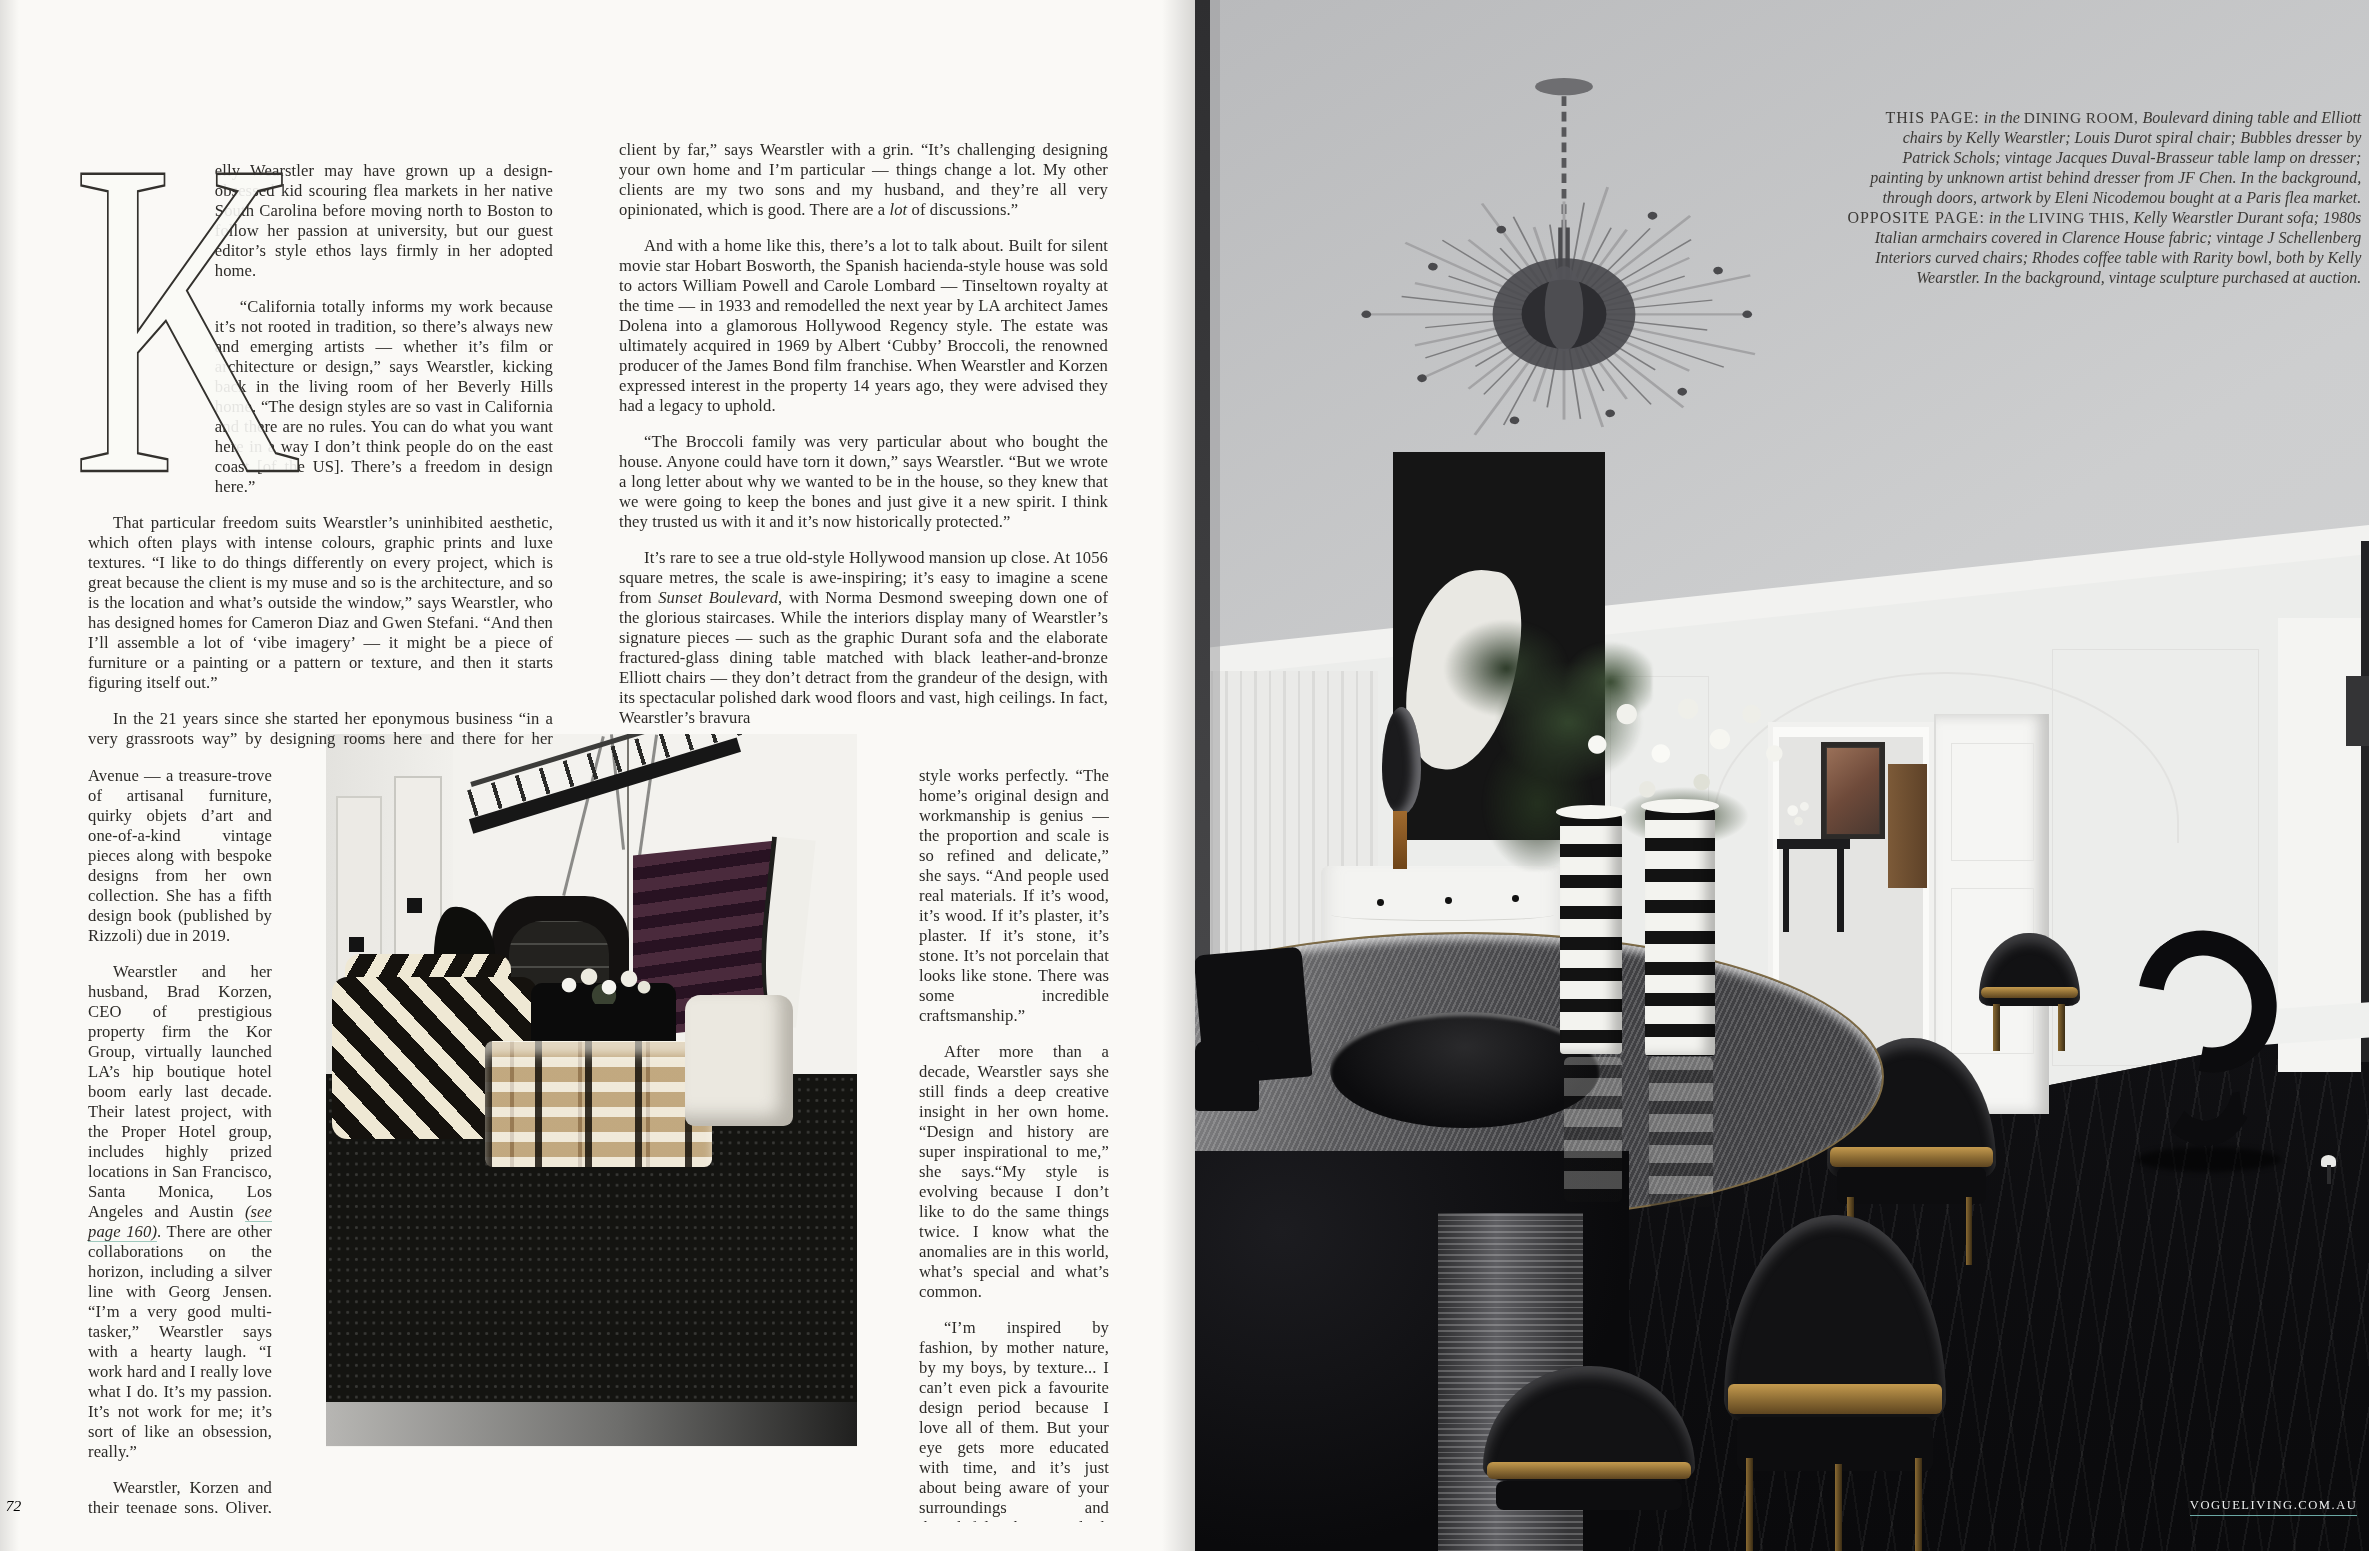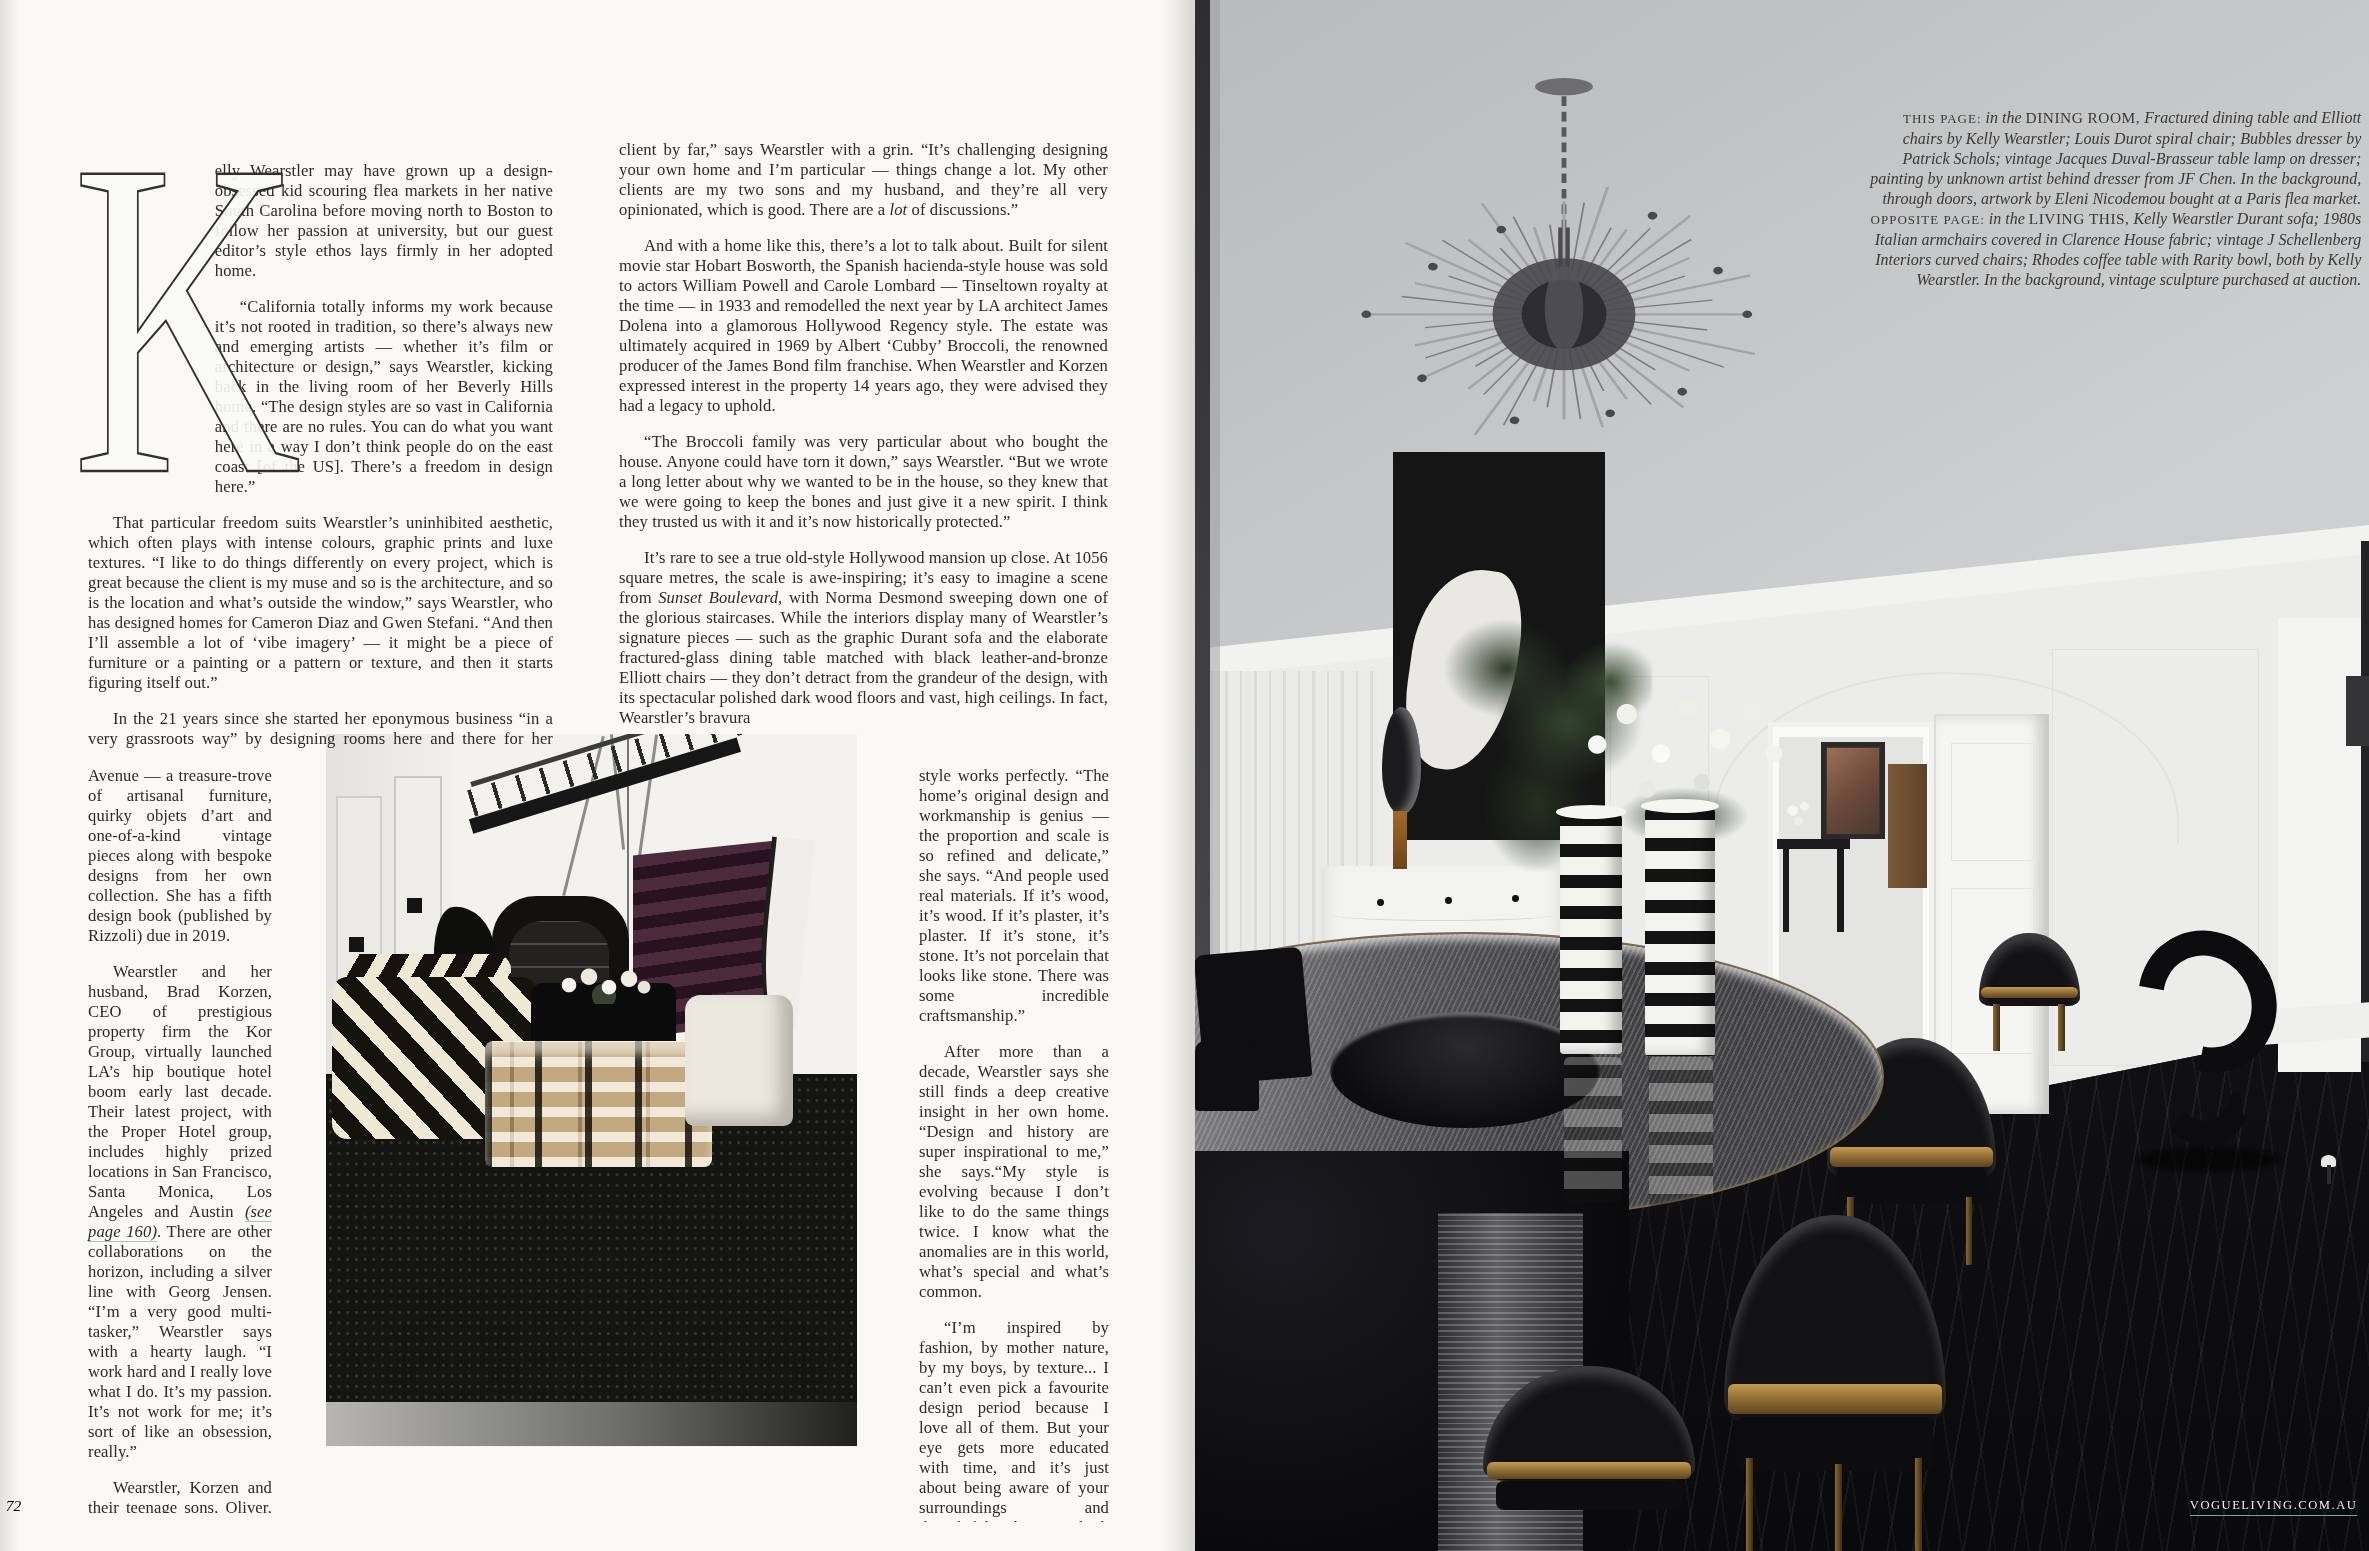--- a/index.html
+++ b/index.html
@@ -90,21 +90,21 @@
   .flute{position:absolute;left:3.9px;top:671px;width:179px;height:555px;
          background:repeating-linear-gradient(90deg,#eaeae8 0 11.6px,#dbdbd9 11.6px 14.5px);}
   .panel{position:absolute;border:1.9px solid #e0e0de;}
   .arch{position:absolute;left:518px;top:672px;width:462px;height:169px;border:2.9px solid #e2e2e0;border-bottom:none;
         border-radius:231px 231px 0 0/150px 150px 0 0;}
   .lstrip{position:absolute;left:0;top:0;width:15.4px;height:1101px;background:linear-gradient(#2e2e30,#4a4a4c);}
   .lstrip2{position:absolute;left:15.4px;top:0;width:9.7px;height:1101px;background:#9a9a9c;opacity:.5;}
   .chand{position:absolute;left:152px;top:73px;width:434px;height:444px;z-index:8;}
   .caption{position:absolute;right:7.7px;top:108px;width:579px;text-align:right;z-index:9;
            font-size:16px;line-height:20px;color:#3b3936;font-style:italic;}
-  .caption .sc{font-style:normal;font-size:13px;letter-spacing:1px;}
+  .caption .sc{font-style:normal;font-size:16px;letter-spacing:1px;}
   .caption .rm{font-style:normal;font-size:15.4px;letter-spacing:0.5px;}
   .artwork{position:absolute;left:198px;top:452px;width:212px;height:388px;background:#151515;z-index:2;}
   .artwork .brush{position:absolute;left:17.4px;top:116px;width:106px;height:203px;background:#e9e8e3;
                   border-radius:60% 30% 55% 40%/45% 35% 60% 40%;transform:rotate(8deg);}
   .doorway{position:absolute;left:573px;top:722px;width:166px;height:371px;background:#fafaf8;z-index:2;
            border:5.8px solid #f1f1ef;box-sizing:border-box;}
   .farwall{position:absolute;left:5.8px;top:9.7px;right:5.8px;bottom:0;background:#e4e4e2;}
   .farart{position:absolute;left:48px;top:15.4px;width:64px;height:97px;background:#3a3632;
           box-shadow:inset 0 0 0 4.8px #2c2a28;}
   .farart .img{position:absolute;left:5.8px;top:5.8px;right:5.8px;bottom:5.8px;
@@ -329,21 +329,21 @@
           <circle cx="170" cy="0" r="5" transform="rotate(150)"></circle>
             <circle cx="-170" cy="0" r="5" transform="rotate(160)"></circle>
         </g>
         <ellipse rx="74" ry="58" fill="#46464a" opacity="0.88"></ellipse>
         <ellipse rx="44" ry="36" fill="#2d2d31"></ellipse>
         <ellipse rx="20" ry="44" cx="0" cy="-6" fill="#55555a" opacity="0.8"></ellipse>
       </g>
     </svg>
 
     <div class="caption">
-      <div><span class="sc">THIS PAGE:</span><span> in the </span><span class="rm">DINING ROOM,</span><span> Fractured dining table and Elliott</span></div>
+      <div><span class="sc">THIS PAGE:</span><span> in the </span><span class="rm">DINING ROOM,</span><span> Boulevard dining table and Elliott</span></div>
       <div>chairs by Kelly Wearstler; Louis Durot spiral chair; Bubbles dresser by</div>
       <div>Patrick Schols; vintage Jacques Duval-Brasseur table lamp on dresser;</div>
       <div>painting by unknown artist behind dresser from JF Chen. In the background,</div>
       <div>through doors, artwork by Eleni Nicodemou bought at a Paris flea market.</div>
       <div><span class="sc">OPPOSITE PAGE:</span><span> in the </span><span class="rm">LIVING THIS,</span><span> Kelly Wearstler Durant sofa; 1980s</span></div>
       <div>Italian armchairs covered in Clarence House fabric; vintage J Schellenberg</div>
       <div>Interiors curved chairs; Rhodes coffee table with Rarity bowl, both by Kelly</div>
       <div>Wearstler. In the background, vintage sculpture purchased at auction.</div>
     </div>
 

